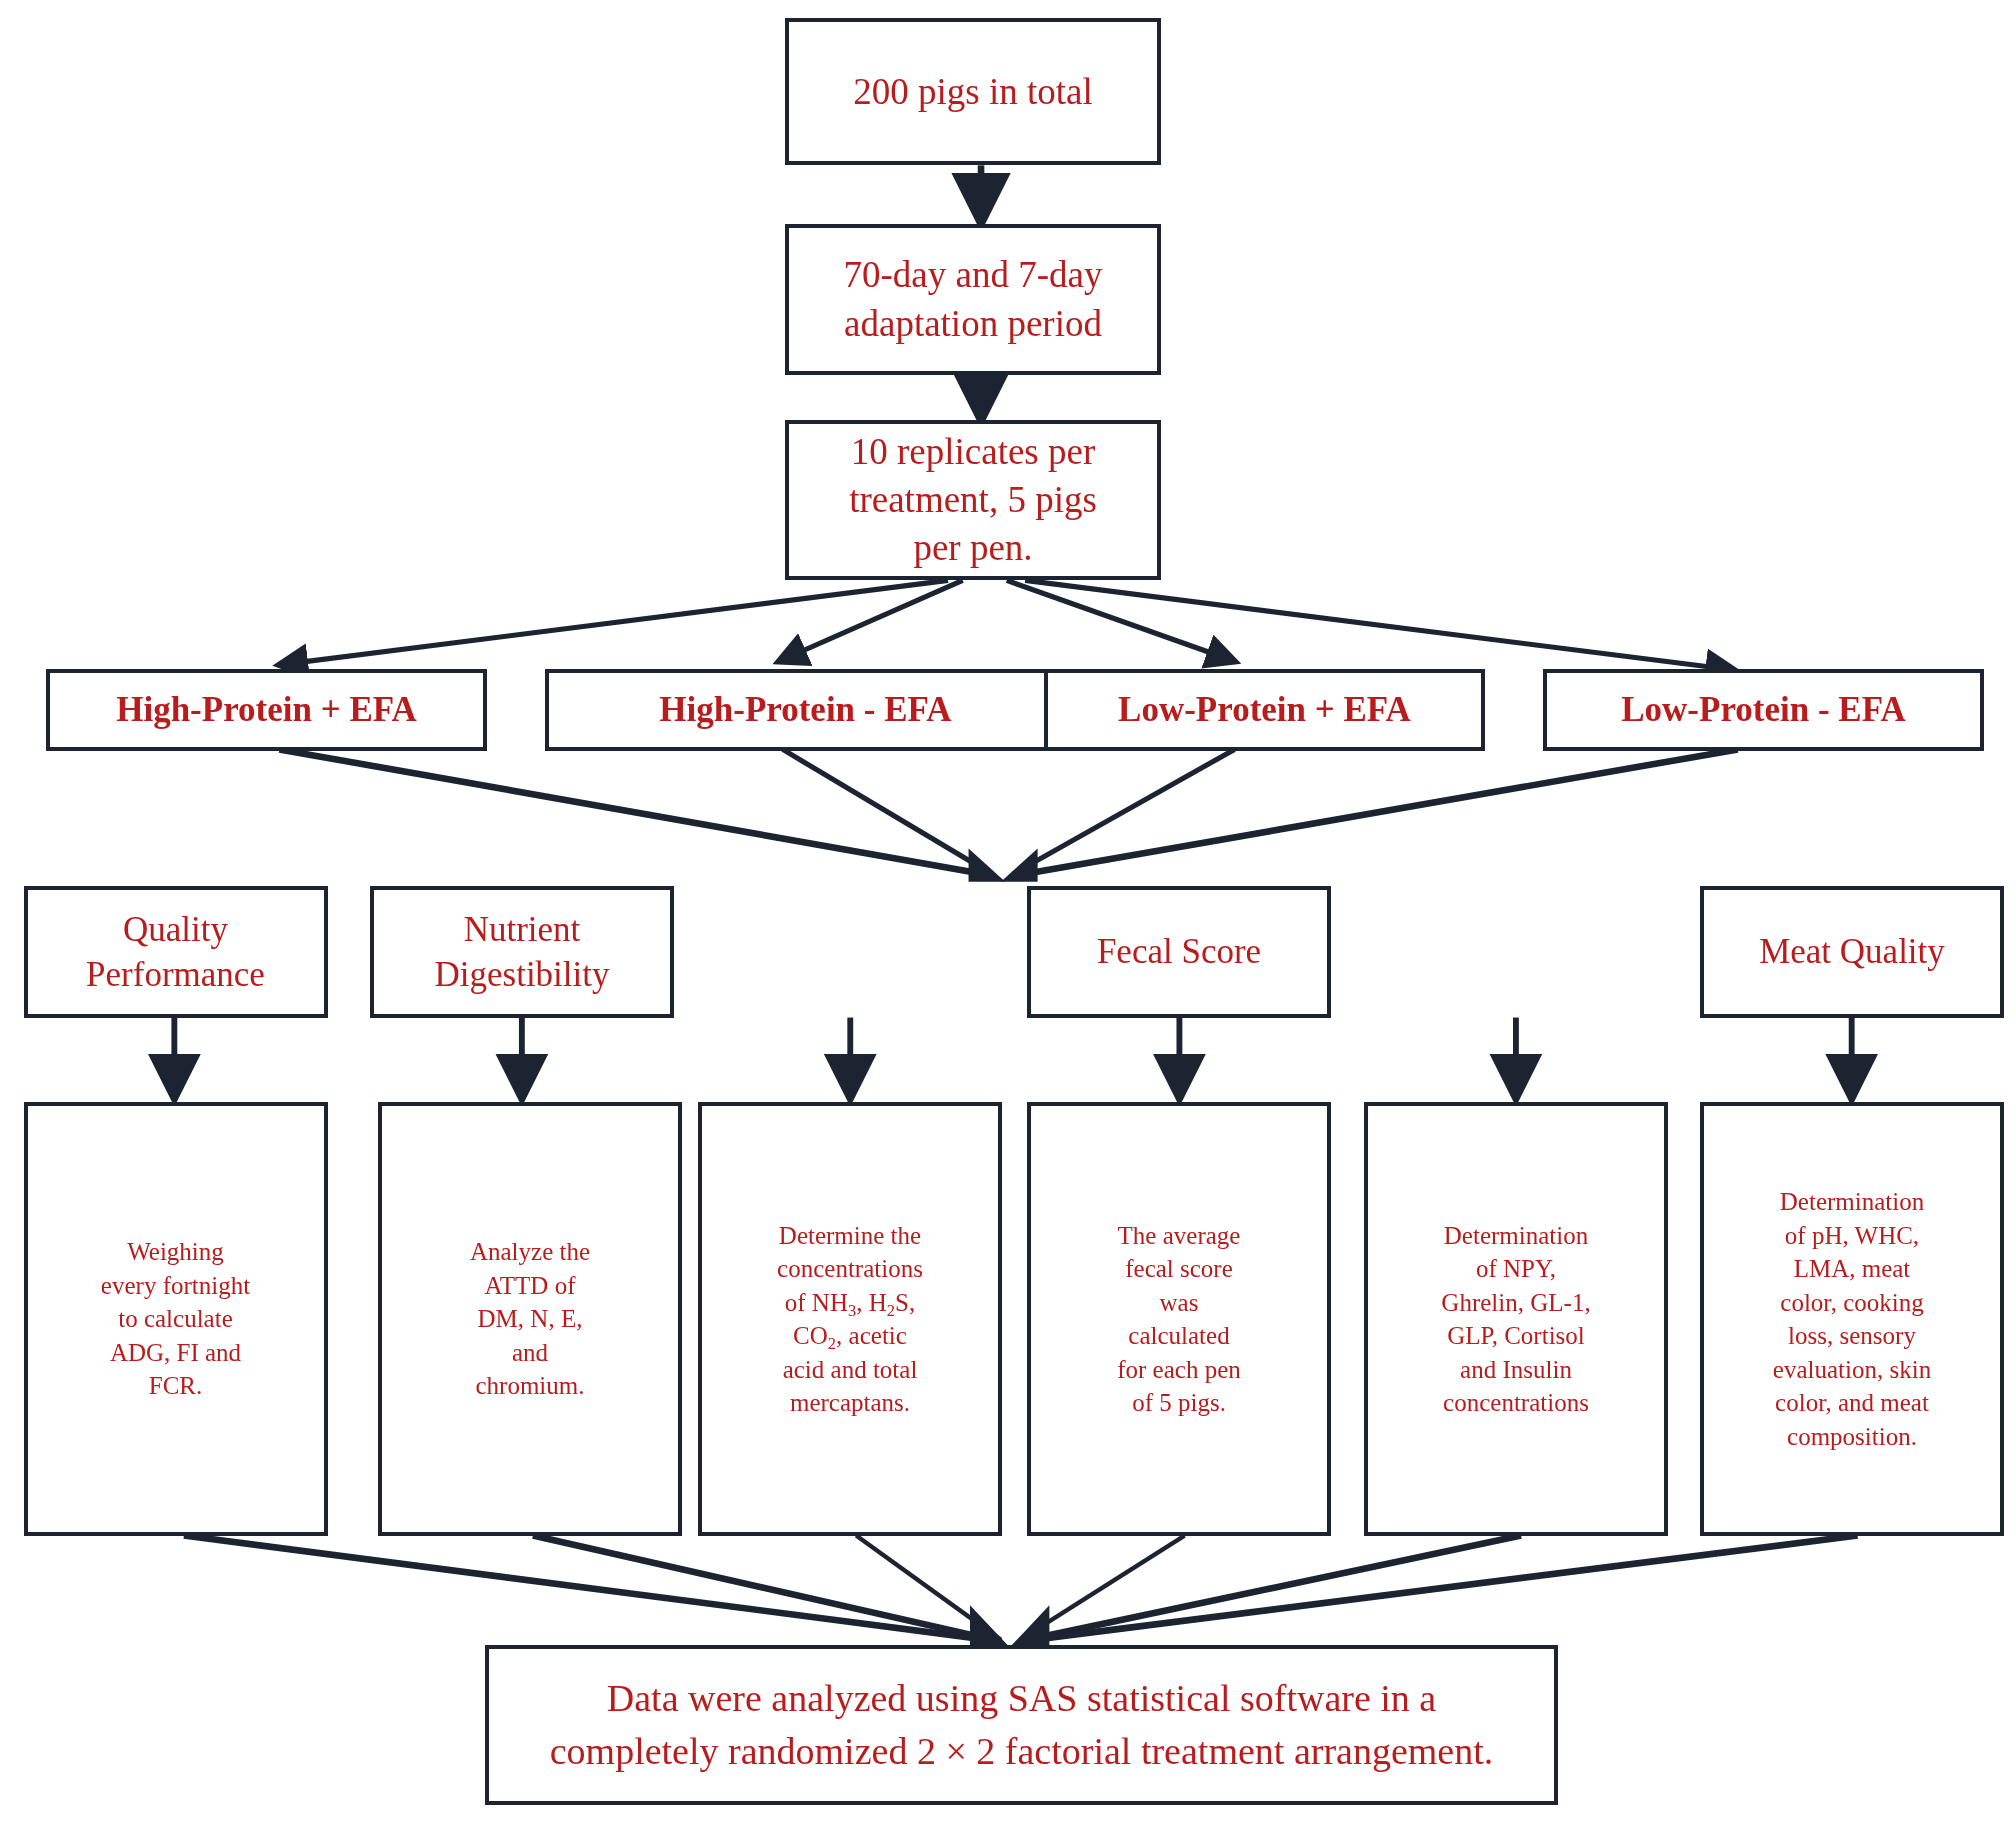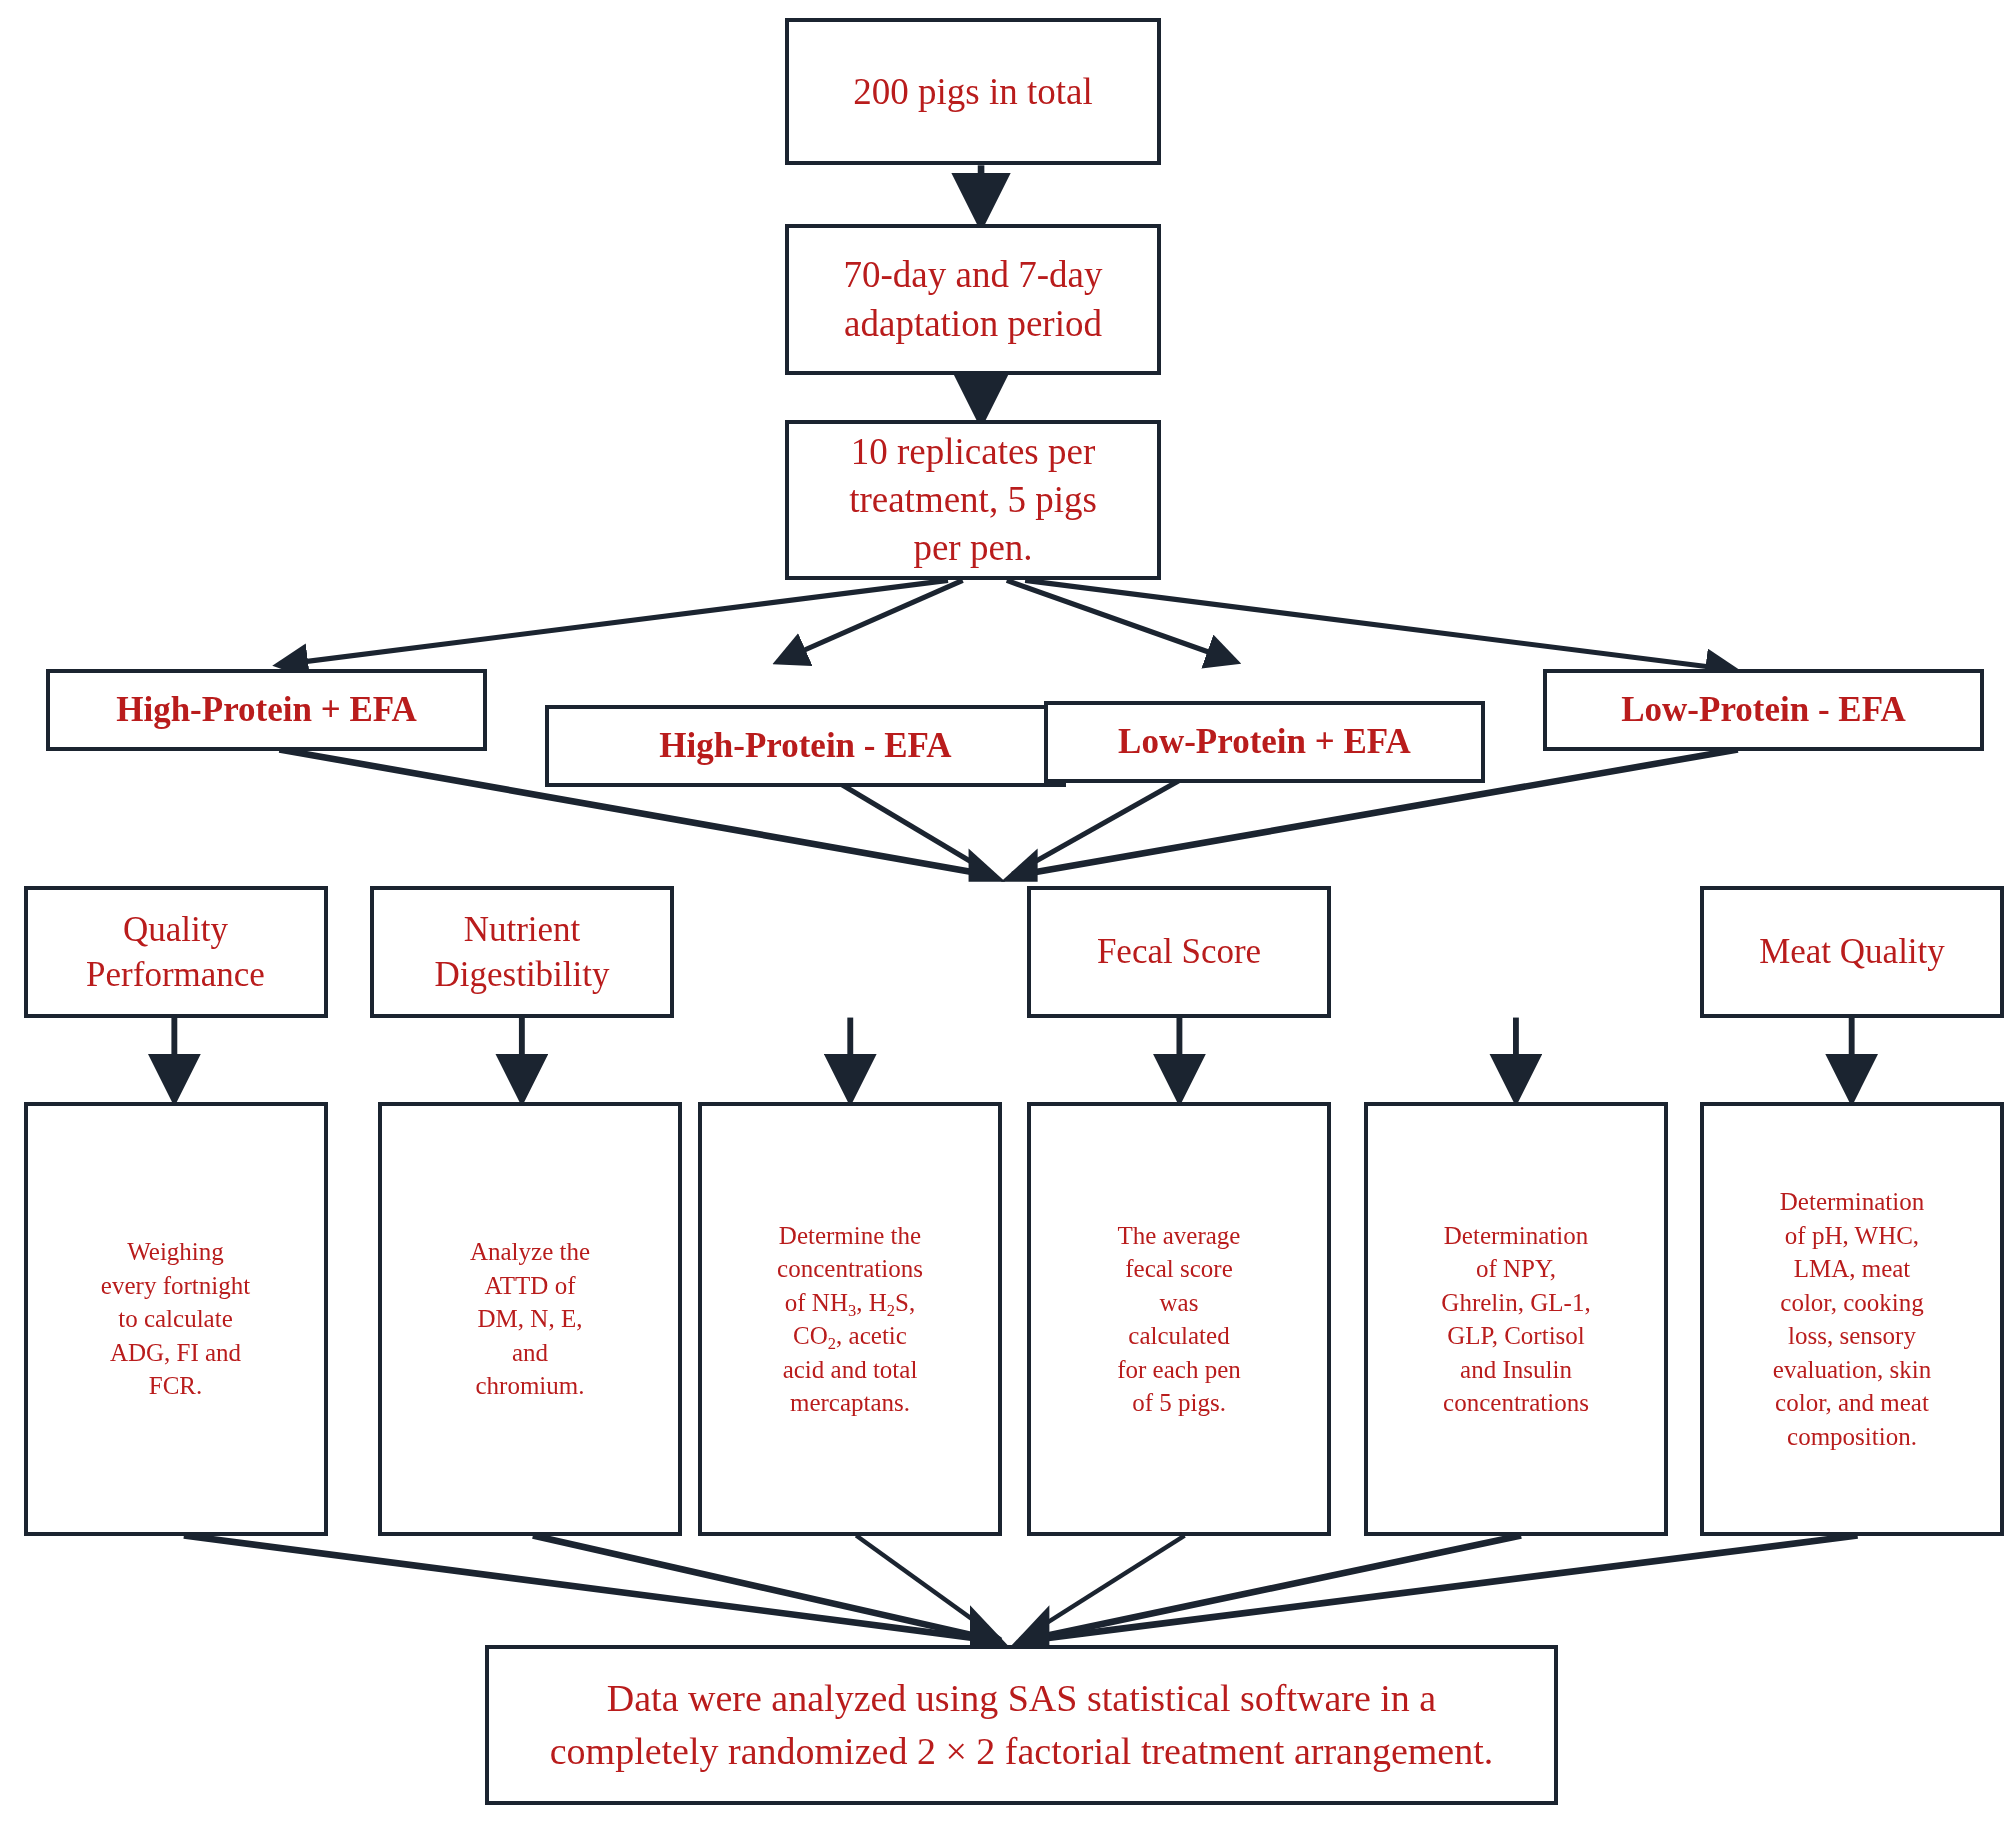--- a/index.html
+++ b/index.html
@@ -121,24 +121,24 @@
 
   <div class="node n-repl" style="left:785px; top:420px; width:376px; height:160px;">
     <span class="txt">10 replicates per
 treatment, 5 pigs
 per pen.</span>
   </div>
 
   <div class="node n-treat" style="left:46px; top:669px; width:441px; height:82px;">
     <span class="txt">High-Protein + EFA</span>
   </div>
-  <div class="node n-treat" style="left:545px; top:705px; width:521px; height:82px;">
+  <div class="node n-treat" style="left:545px; top:669px; width:521px; height:82px;">
     <span class="txt">High-Protein - EFA</span>
   </div>
-  <div class="node n-treat" style="left:1044px; top:669px; width:441px; height:82px;margin-top:32px;">
+  <div class="node n-treat" style="left:1044px; top:669px; width:441px; height:82px;">
     <span class="txt">Low-Protein + EFA</span>
   </div>
   <div class="node n-treat" style="left:1543px; top:669px; width:441px; height:82px;">
     <span class="txt">Low-Protein - EFA</span>
   </div>
 
   <div class="node n-cat" style="left:23.5px; top:886px; width:304px; height:132px;">
     <span class="txt">Quality
 Performance</span>
   </div>

